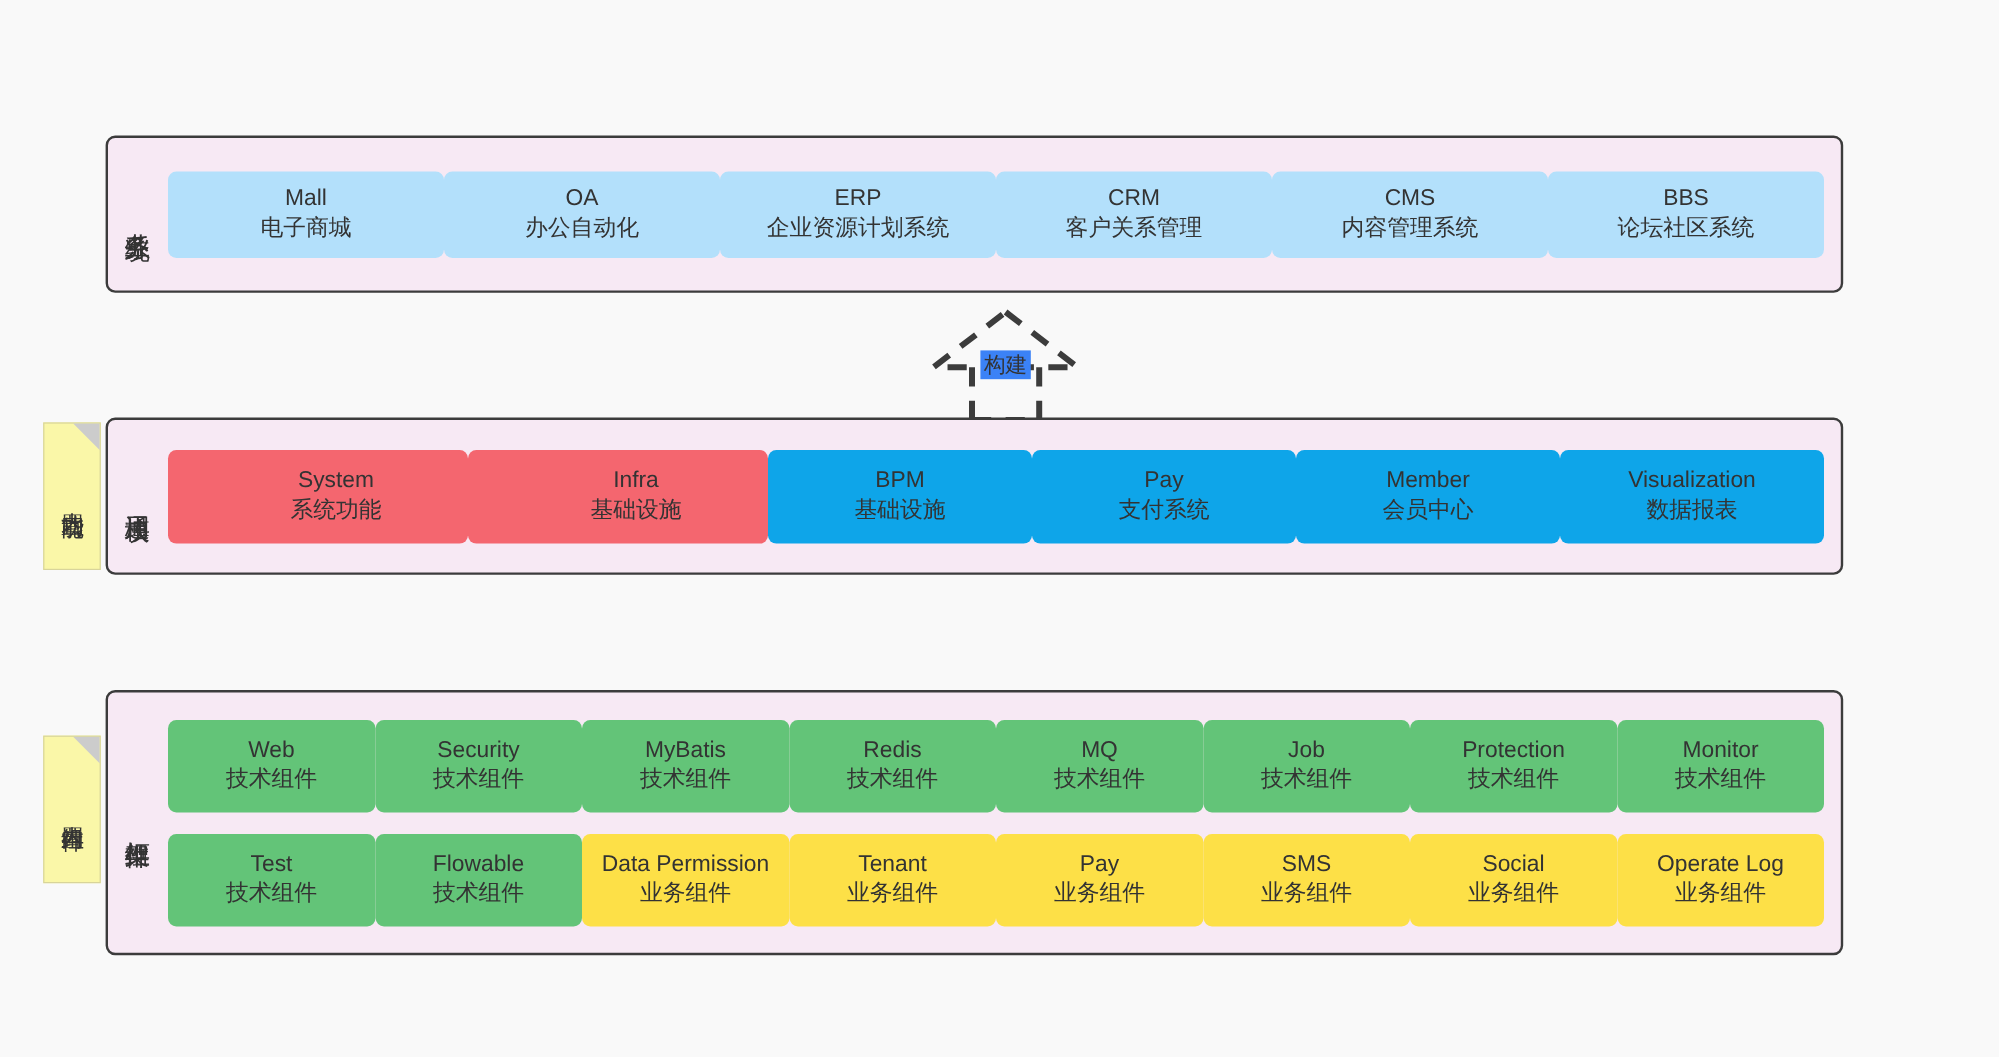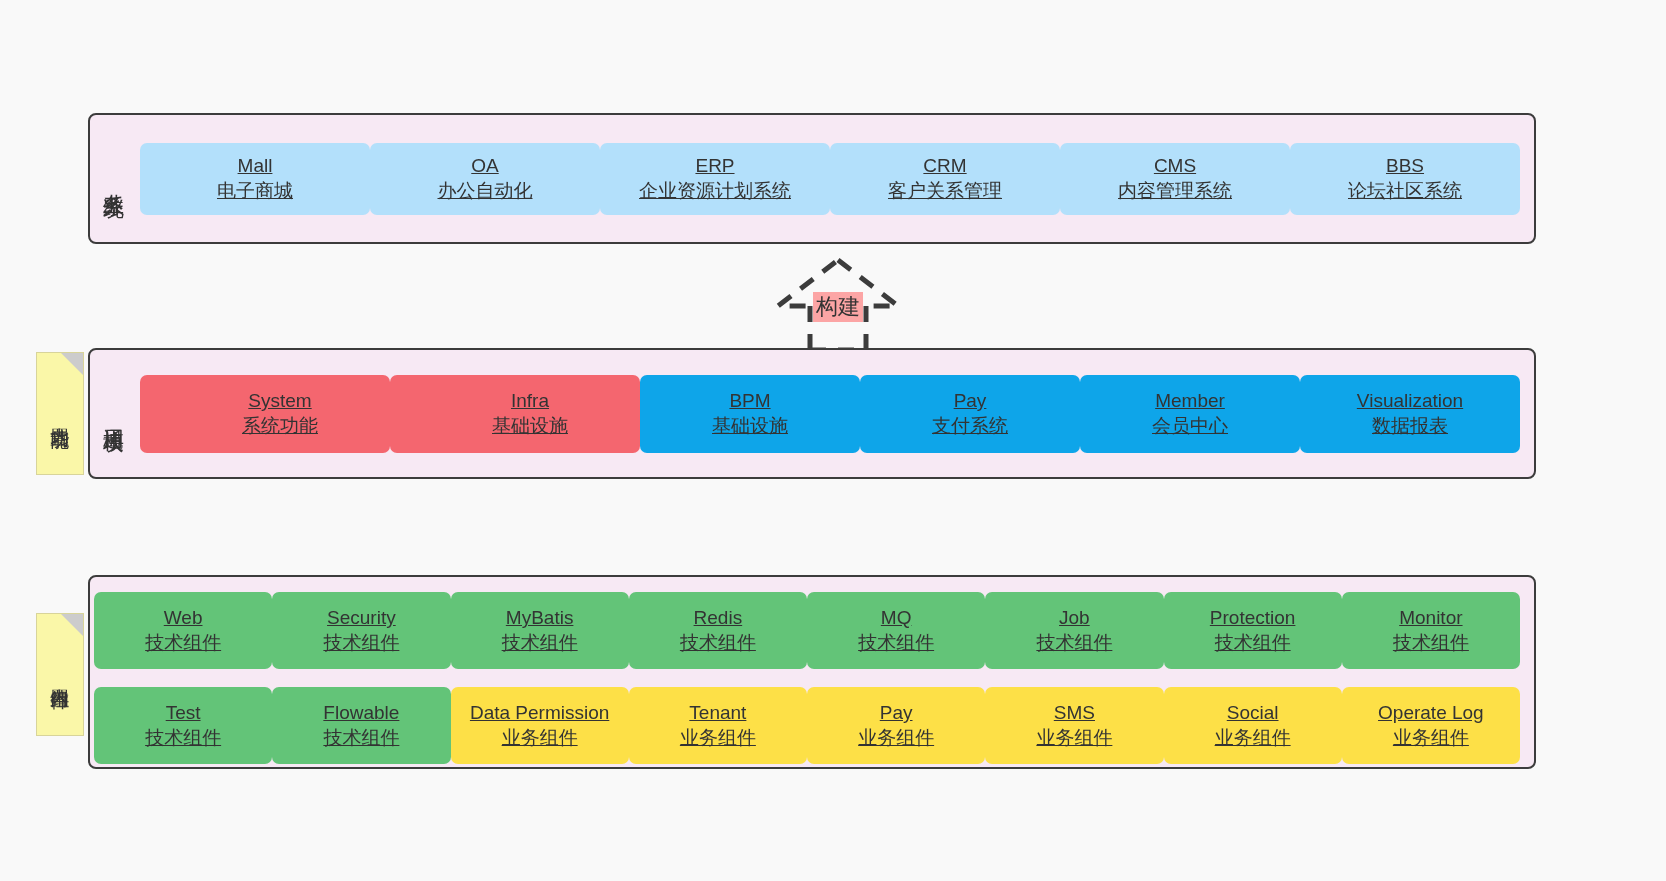--- a/index.html
+++ b/index.html
@@ -56,21 +56,20 @@
     display: flex;
     flex-direction: column;
     justify-content: center;
     gap: 18px;
     padding: 0 14px 0 4px;
     box-sizing: border-box;
   }
   .row {
     display: flex;
     flex-direction: row;
-    text-decoration: underline;
   }
   .node {
     flex: 1 1 0;
     border-radius: 7px;
     display: flex;
     flex-direction: column;
     align-items: center;
     justify-content: center;
     text-align: center;
     font-size: 19px;
@@ -90,21 +89,21 @@
   .c-green       { background: #63c478; }
   .c-green-light { background: #fde047; }
 
   
   #layer-business { left: 88px;  top: 113px; width: 1448px; height: 131px; }
   #layer-business .node { height: 72px; }
 
   #layer-common   { left: 88px;  top: 348px; width: 1448px; height: 131px; }
   #layer-common .node { height: 78px; }
 
-  #layer-framework{ left: 88px;  top: 575px; width: 1448px; height: 194px; flex-direction: column; }
+  #layer-framework{ left: 88px;  top: 575px; width: 1448px; height: 221px; }
   #layer-framework .node { height: 77px; }
 
   
   .note {
     position: absolute;
     width: 48px;
     background: #faf7a8;
     border: 1px solid #d8d49a;
     box-sizing: border-box;
     display: flex;
@@ -136,23 +135,23 @@
     position: absolute;
     width: 180px;
     height: 96px;
   }
   .arrow svg { display: block; overflow: visible; }
   .arrow-label {
     position: absolute;
     left: 50%;
     transform: translateX(-50%);
     top: 36px;
-    font-size: 22px;
-    color: #333333;
-    background: #fca5a5;
+    font-size: 18px;
+    color: #333333;
+    background: #3b82f6;
     padding: 0 3px;
     white-space: nowrap;
     user-select: none;
   }
   #arrow-build   { left: 748px; top: 256px; }
   #arrow-realize { left: 762px; top: 487px; }
 </style>
 </head>
 <body>
 

